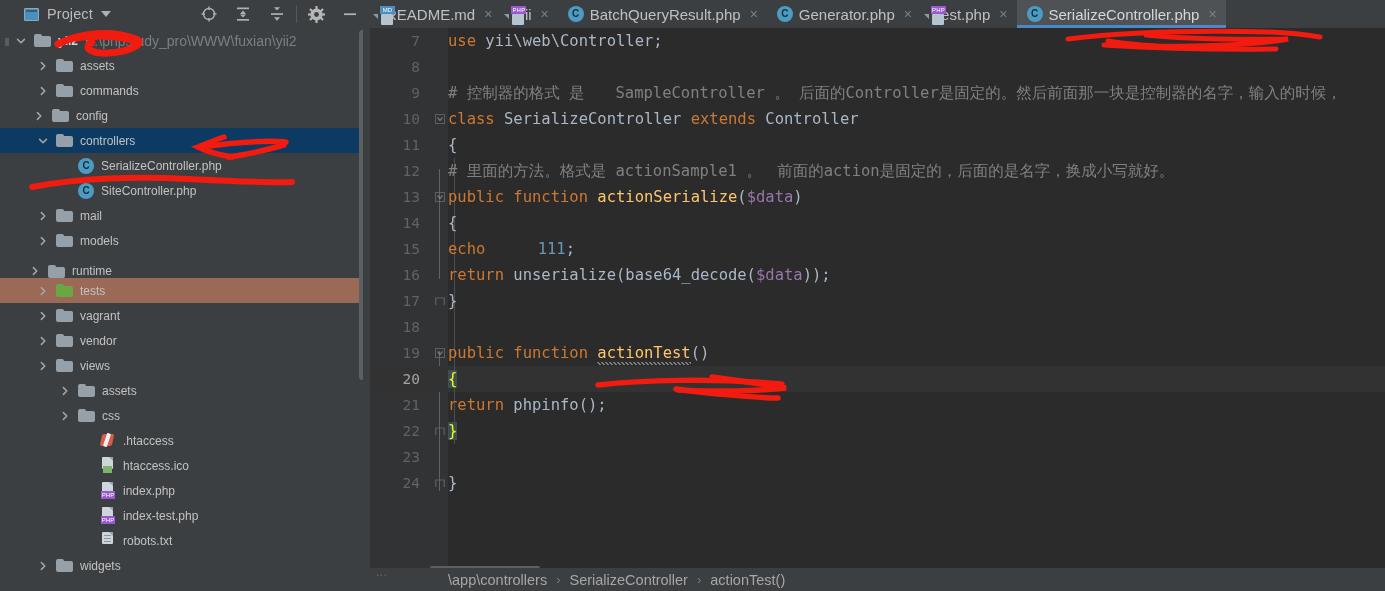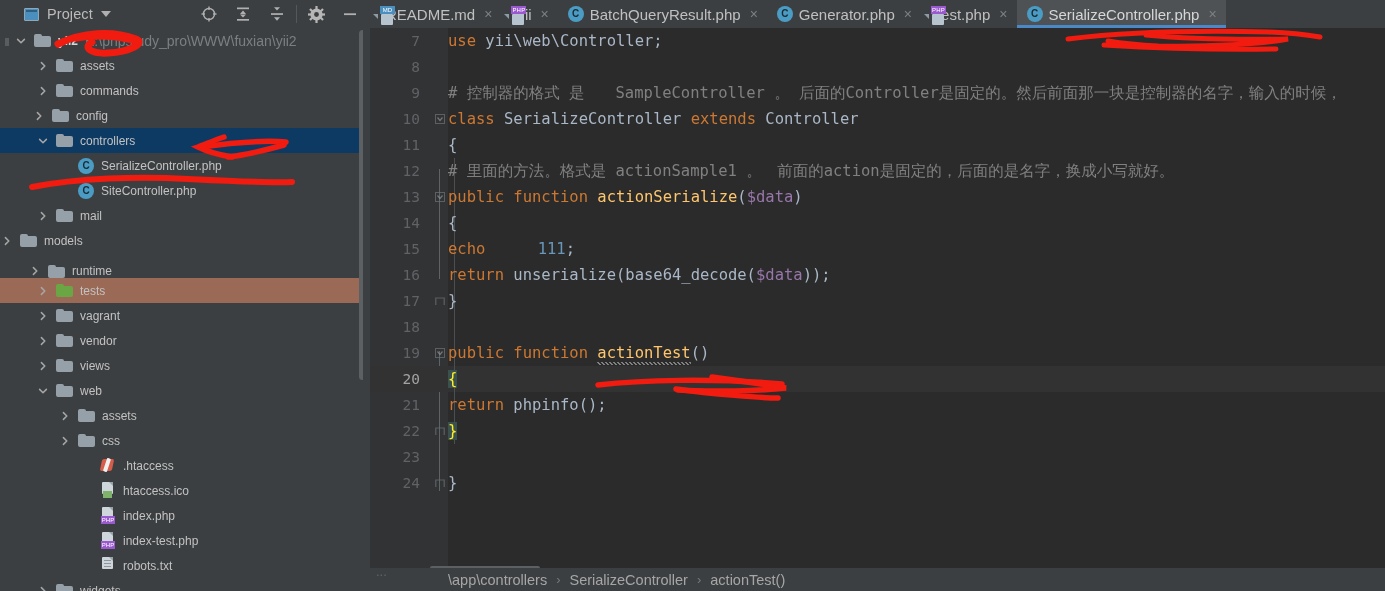--- a/index.html
+++ b/index.html
@@ -303,21 +303,21 @@
             <svg width="10" height="10" viewBox="0 0 10 10">
               <path d="M3.4 1.6 L6.8 5 L3.4 8.4" fill="none" stroke="#a6a6a6" stroke-width="1.5" stroke-linecap="round" stroke-linejoin="round"></path>
             </svg>
           </span>
           <span class="folder">
             <b></b>
             <i></i>
           </span>
           <span class="lbl">mail</span>
         </div>
-        <div class="row" style="">
+        <div class="row" style="padding-left: 36px;">
           <span class="arrow" style="margin-right: 6px;">
             <svg width="10" height="10" viewBox="0 0 10 10">
               <path d="M3.4 1.6 L6.8 5 L3.4 8.4" fill="none" stroke="#a6a6a6" stroke-width="1.5" stroke-linecap="round" stroke-linejoin="round"></path>
             </svg>
           </span>
           <span class="folder">
             <b></b>
             <i></i>
           </span>
           <span class="lbl">models</span>
@@ -374,32 +374,20 @@
           <span class="arrow" style="margin-right: 6px;">
             <svg width="10" height="10" viewBox="0 0 10 10">
               <path d="M3.4 1.6 L6.8 5 L3.4 8.4" fill="none" stroke="#a6a6a6" stroke-width="1.5" stroke-linecap="round" stroke-linejoin="round"></path>
             </svg>
           </span>
           <span class="folder">
             <b></b>
             <i></i>
           </span>
           <span class="lbl">views</span>
-        </div>
-        <div class="row" style="padding-left: 36px;">
-          <span class="arrow" style="margin-right: 6px;">
-            <svg width="10" height="10" viewBox="0 0 10 10">
-              <path d="M1.6 3.4 L5 6.8 L8.4 3.4" fill="none" stroke="#a6a6a6" stroke-width="1.5" stroke-linecap="round" stroke-linejoin="round"></path>
-            </svg>
-          </span>
-          <span class="folder">
-            <b></b>
-            <i></i>
-          </span>
-          <span class="lbl">web</span>
         </div>
         <div class="row" style="padding-left: 58px;">
           <span class="arrow" style="margin-right: 6px;">
             <svg width="10" height="10" viewBox="0 0 10 10">
               <path d="M3.4 1.6 L6.8 5 L3.4 8.4" fill="none" stroke="#a6a6a6" stroke-width="1.5" stroke-linecap="round" stroke-linejoin="round"></path>
             </svg>
           </span>
           <span class="folder">
             <b></b>
             <i></i>

